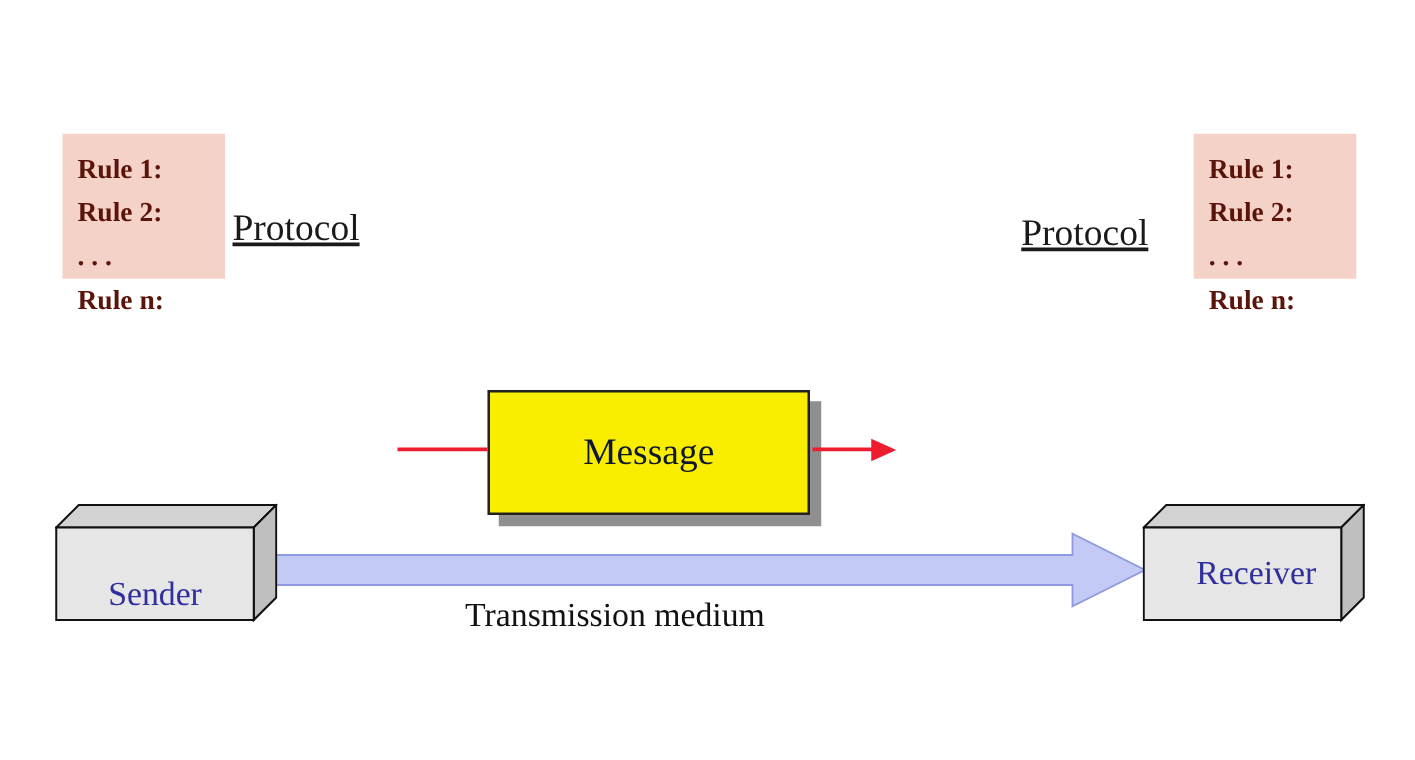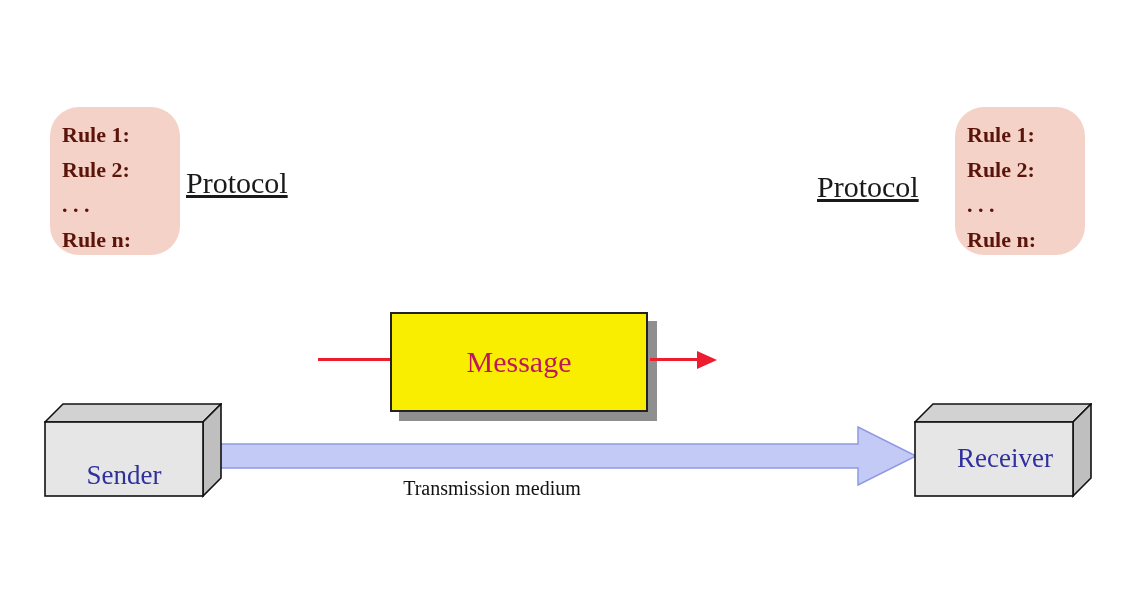--- a/index.html
+++ b/index.html
@@ -13,25 +13,24 @@
     width: 1132px;
     height: 608px;
     background: #ffffff;
     overflow: hidden;
   }
   .abs { position: absolute; }
 
   
   .rule-box {
     width: 130px;
-    height: 148px;
+    height: 116px;
     background: #f5d2c8;
     box-sizing: border-box;
     padding: 10px 0 0 12px;
-    border-radius: 29px;
   }
   .rule-line {
     font-weight: bold;
     font-size: 22px;
     line-height: 35px;
     color: #5a140a;
     white-space: nowrap;
   }
   .protocol-label {
     font-size: 30px;
@@ -47,21 +46,21 @@
     background: #f9ee00;
     border: 2px solid #222222;
     box-shadow: 9px 9px 0 0 #8f8f8f;
     box-sizing: border-box;
     display: flex;
     align-items: center;
     justify-content: center;
   }
   .message-label {
     font-size: 30px;
-    color: #be185d;
+    color: #0f172a;
   }
 
   
   .red-line {
     height: 3px;
     background: #ed1c2e;
   }
   .red-head {
     width: 0;
     height: 0;
@@ -71,21 +70,21 @@
   }
 
   
   .node-label {
     font-size: 27px;
     color: #2f2f9d;
     text-align: center;
   }
 
   .medium-label {
-    font-size: 20px;
+    font-size: 27px;
     color: #111111;
     text-align: center;
     width: 400px;
   }
 </style>
 </head>
 <body>
 
 <div class="stage">
 

